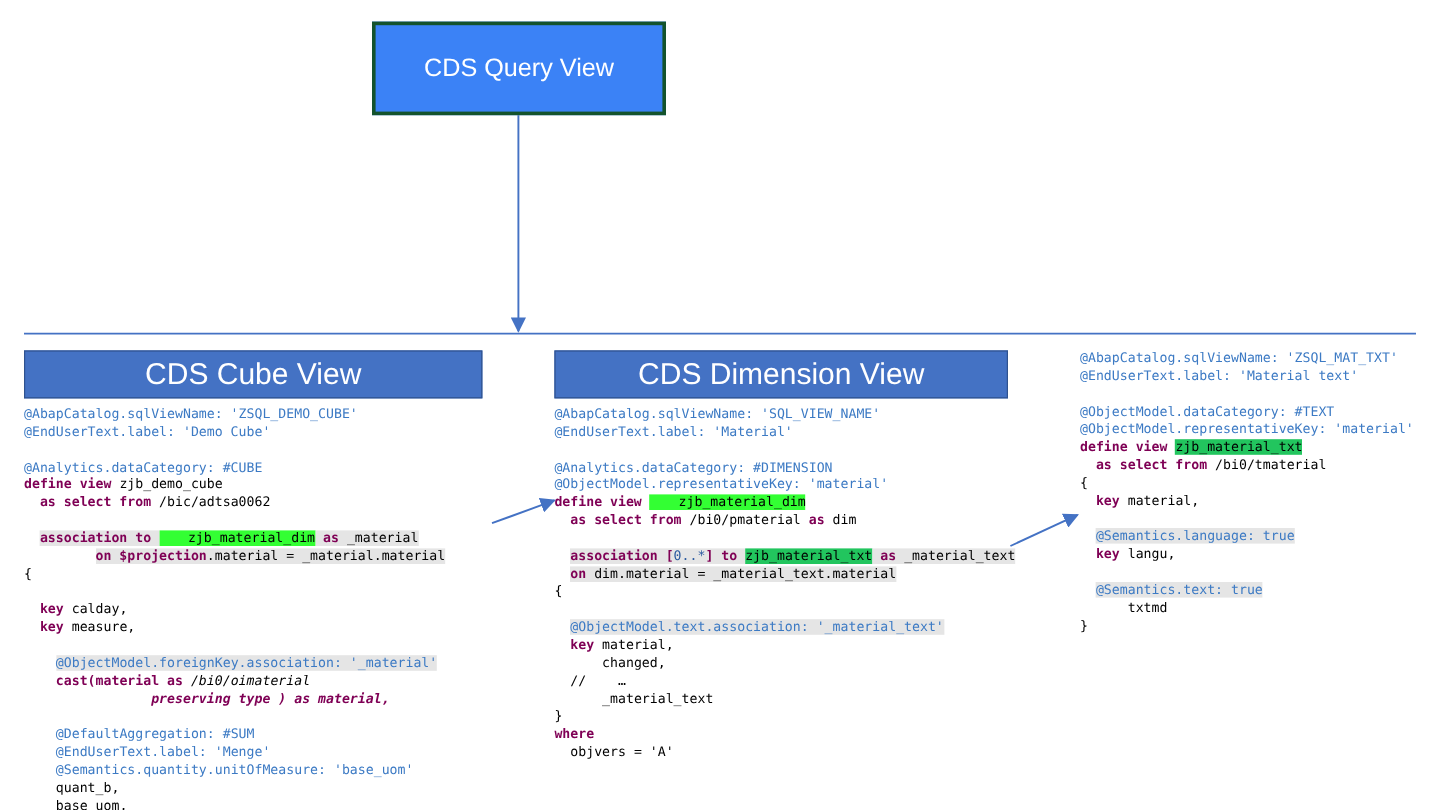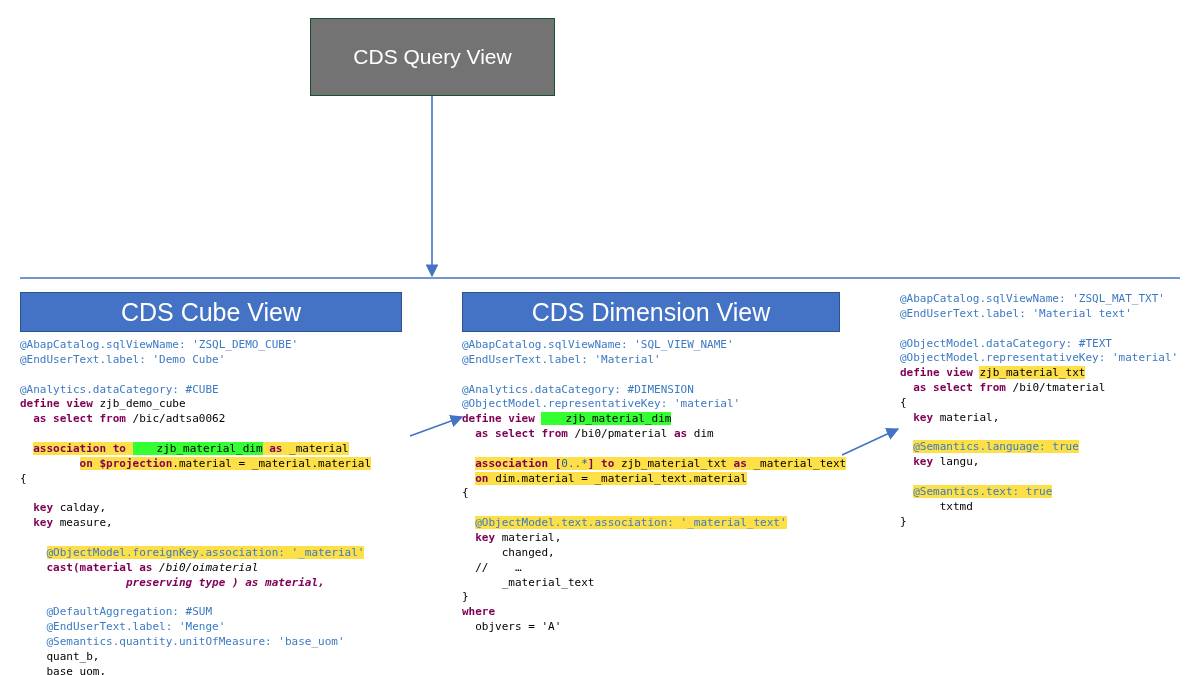--- a/index.html
+++ b/index.html
@@ -15,22 +15,22 @@
     position: relative;
     width: 1200px;
     height: 675px;
   }
   .top-box {
     position: absolute;
     left: 310px;
     top: 18px;
     width: 245px;
     height: 78px;
-    background: #737373;
-    border: 1px solid #14532d;
+    background: #3b82f6;
+    border: 3px solid #14532d;
     color: #fff;
     display: flex;
     align-items: center;
     justify-content: center;
     font-size: 21px;
     font-weight: 400;
   }
   .header-bar {
     background: #4472C4;
     border: 1px solid #2F528F;
@@ -64,23 +64,23 @@
     font-size: 11px;
     line-height: 1.35;
     white-space: pre;
     color: #000;
   }
   .anno   { color: #3C7AC4; }          
   .kw     { color: #7F0055; font-weight: bold; }  
   .lit    { color: #2A5AA0; }          
   .plain  { color: #000; }
   .ital   { font-style: italic; }
-  .hl-y   { background: #fde047; margin-top: 34px; }
+  .hl-y   { background: #e5e5e5; margin-top: 34px; }
   .hl-g   { background: #33FF33; padding-left: 24px; }
-  .hl-c   { background: #fde047; }
+  .hl-c   { background: #22c55e; }
   svg.overlay {
     position: absolute;
     left: 0; top: 0;
     width: 1200px; height: 675px;
     pointer-events: none;
   }
 </style>
 </head>
 <body>
 

